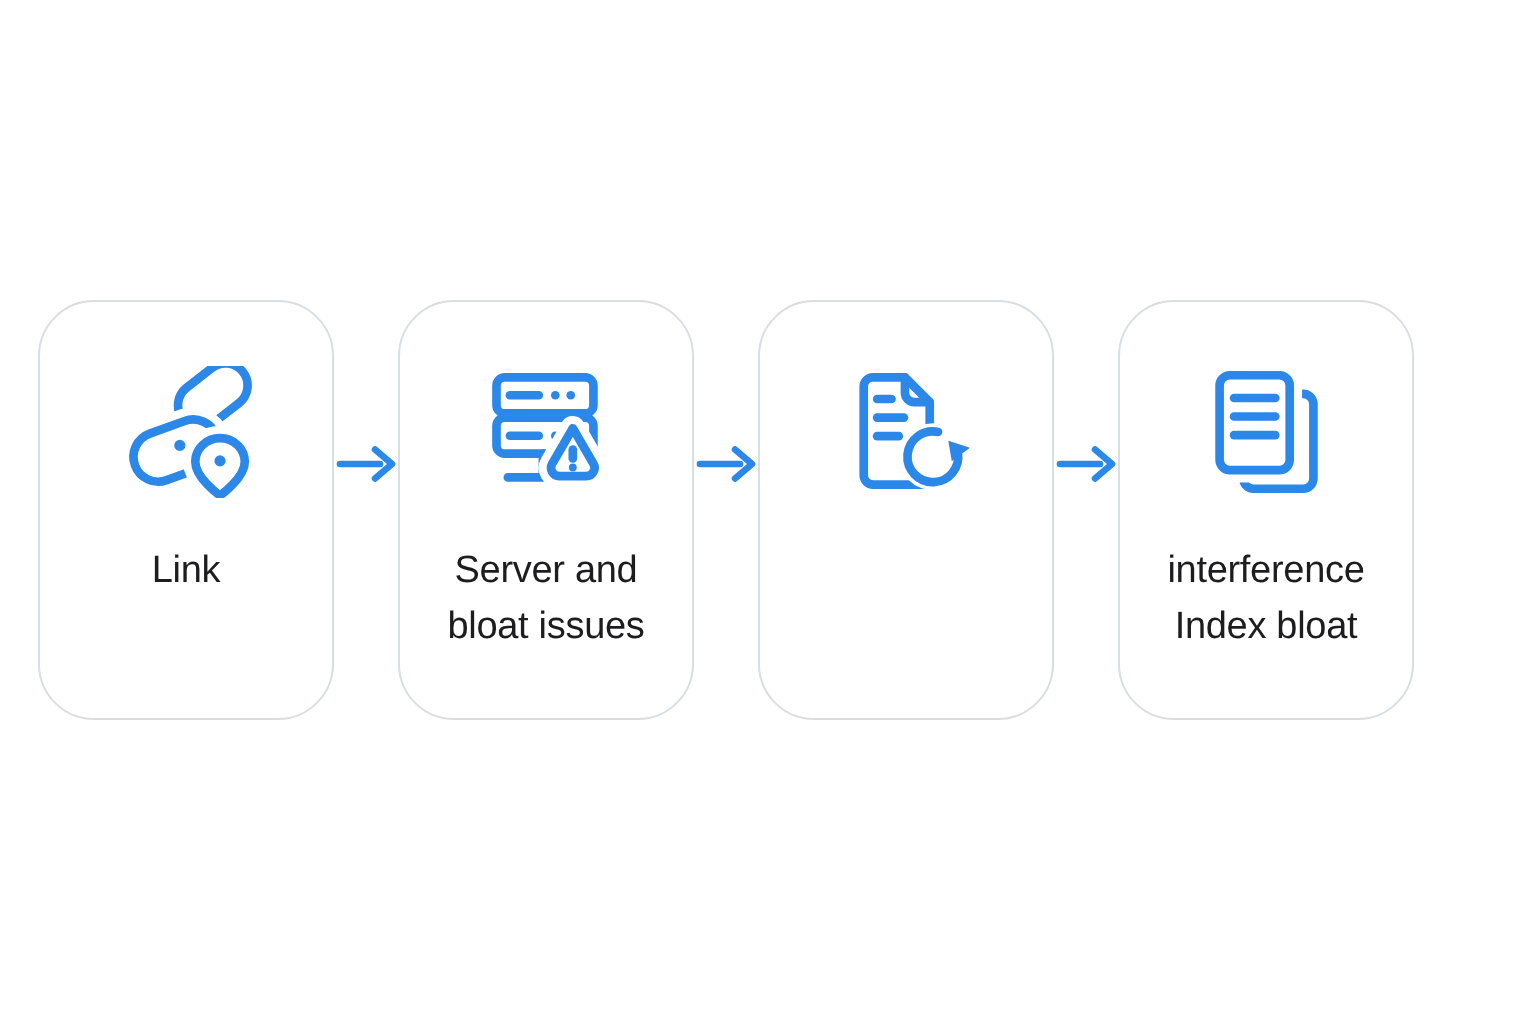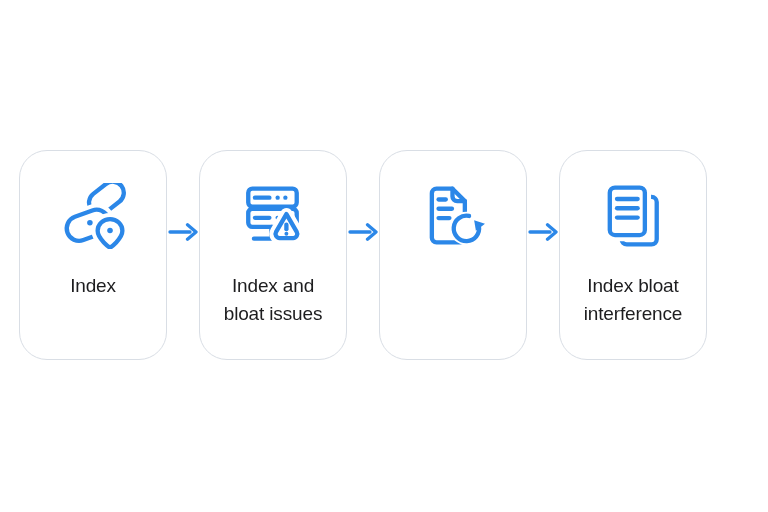--- a/index.html
+++ b/index.html
@@ -54,21 +54,21 @@
           <rect class="halo" x="6" y="29" width="42" height="24" rx="12" transform="rotate(-20 27 41)"></rect>
           <rect class="stroke" x="6" y="29" width="42" height="24" rx="12" transform="rotate(-20 27 41)"></rect>
           <circle class="dotf" cx="29" cy="38.5" r="2.7"></circle>
 
           <path class="halow" d="M48.5 35 c6.7 0 12 5.1 12 11.4 c0 8 -12 16.4 -12 16.4 s-12 -8.4 -12 -16.4 c0 -6.3 5.3 -11.4 12 -11.4 Z"></path>
           <path class="stroke" d="M48.5 35 c6.7 0 12 5.1 12 11.4 c0 8 -12 16.4 -12 16.4 s-12 -8.4 -12 -16.4 c0 -6.3 5.3 -11.4 12 -11.4 Z"></path>
           <circle class="dotf" cx="48.5" cy="46" r="2.7"></circle>
         </svg>
       </div>
       <div class="step-label">
-        <div>Index</div>
+        <div>Link</div>
       </div>
     </div>
 
     <div class="arrow-cell">
       <svg width="30" height="22" viewBox="0 0 30 22">
         <path d="M2 11 H22" fill="none" stroke="#2b87e8" stroke-width="3.3" stroke-linecap="round"></path>
         <path d="M19.5 3.8 L28 11 L19.5 18.2" fill="none" stroke="#2b87e8" stroke-width="3.3" stroke-linecap="round" stroke-linejoin="round"></path>
       </svg>
     </div>
 
@@ -84,21 +84,21 @@
           <circle class="dotf" cx="36.5" cy="33.8" r="2.1"></circle>
           <path class="stroke" d="M30.5 42.5 V54 H13.5"></path>
 
           <path class="halow" d="M45 30.2 L55 47.4 a4 4 0 0 1 -3.5 6 H38.5 a4 4 0 0 1 -3.5 -6 Z"></path>
           <path class="stroke" d="M45 30.2 L55 47.4 a4 4 0 0 1 -3.5 6 H38.5 a4 4 0 0 1 -3.5 -6 Z"></path>
           <path class="stroke" d="M45 40.5 V44.8" stroke-width="3.6"></path>
           <circle class="dotf" cx="45" cy="49.2" r="1.9"></circle>
         </svg>
       </div>
       <div class="step-label">
-        <div>Index and</div>
+        <div>Server and</div>
         <div>bloat issues</div>
       </div>
     </div>
 
     <div class="arrow-cell">
       <svg width="30" height="22" viewBox="0 0 30 22">
         <path d="M2 11 H22" fill="none" stroke="#2b87e8" stroke-width="3.3" stroke-linecap="round"></path>
         <path d="M19.5 3.8 L28 11 L19.5 18.2" fill="none" stroke="#2b87e8" stroke-width="3.3" stroke-linecap="round" stroke-linejoin="round"></path>
       </svg>
     </div>
@@ -136,19 +136,19 @@
           <rect class="stroke" x="21" y="13.5" width="34" height="46" rx="5"></rect>
 
           <rect class="halow" x="9.5" y="4.5" width="34" height="46" rx="5"></rect>
           <rect class="stroke" x="9.5" y="4.5" width="34" height="46" rx="5"></rect>
           <path class="stroke" d="M16.5 15.5 H36.5"></path>
           <path class="stroke" d="M16.5 24.5 H36.5"></path>
           <path class="stroke" d="M16.5 33.5 H36.5"></path>
         </svg>
       </div>
       <div class="step-label">
+        <div>interference</div>
         <div>Index bloat</div>
-        <div>interference</div>
       </div>
     </div>
 
   </div>
 </div>
 
 </body></html>

